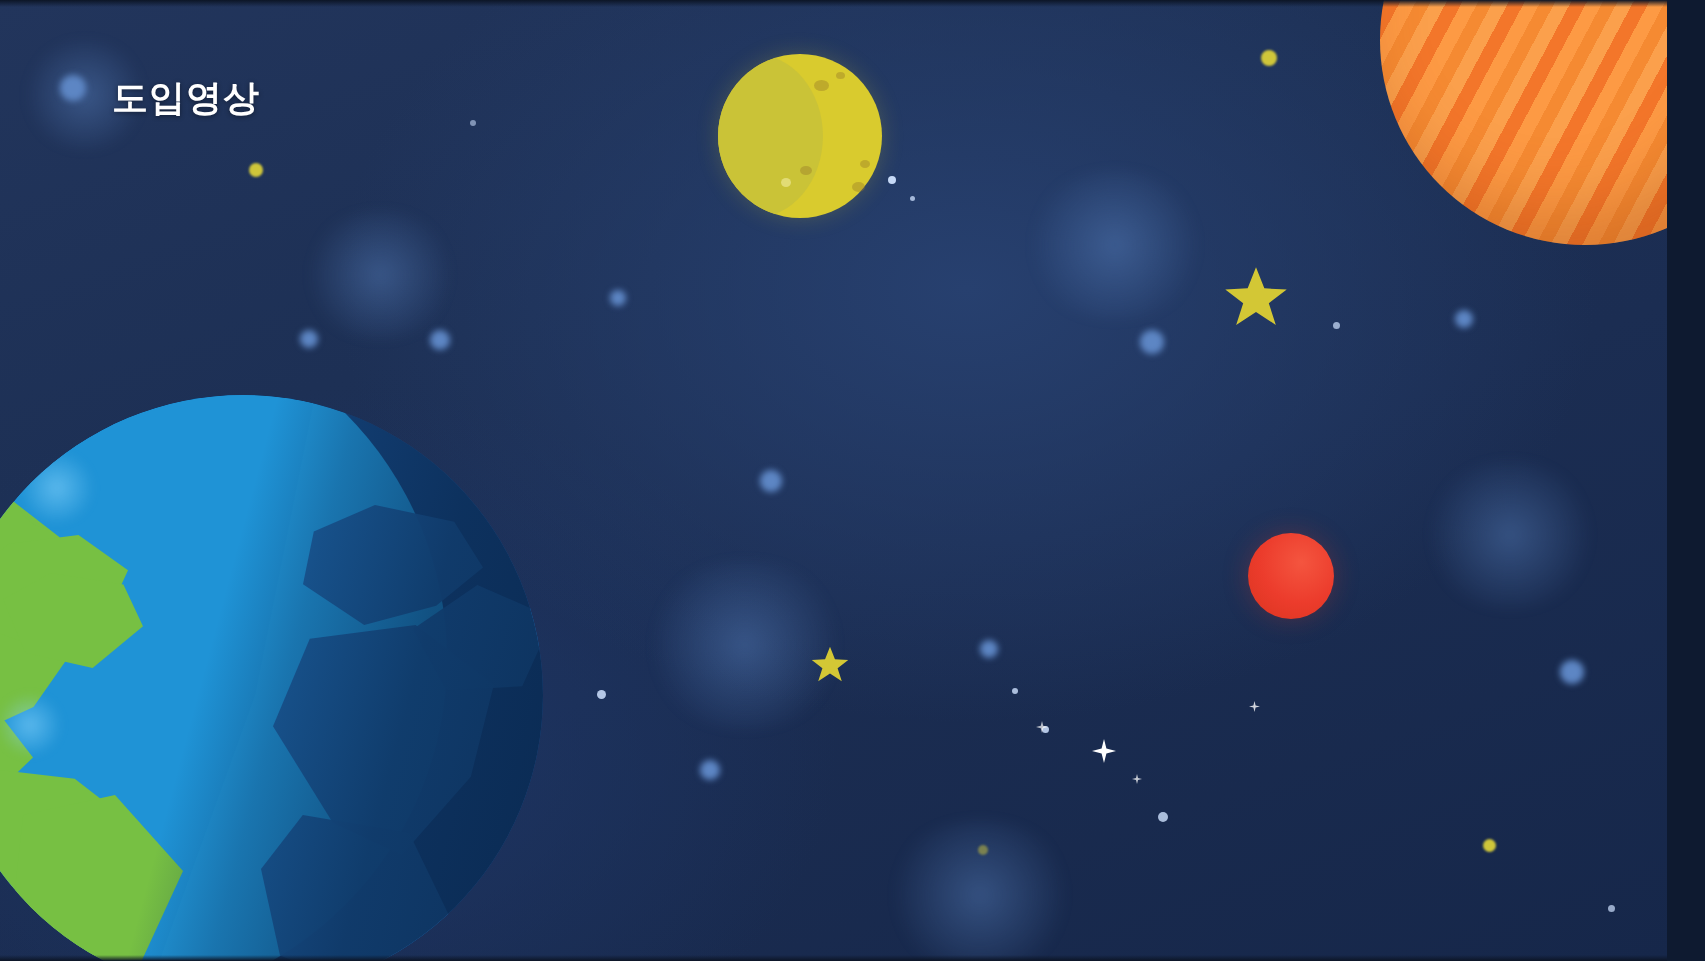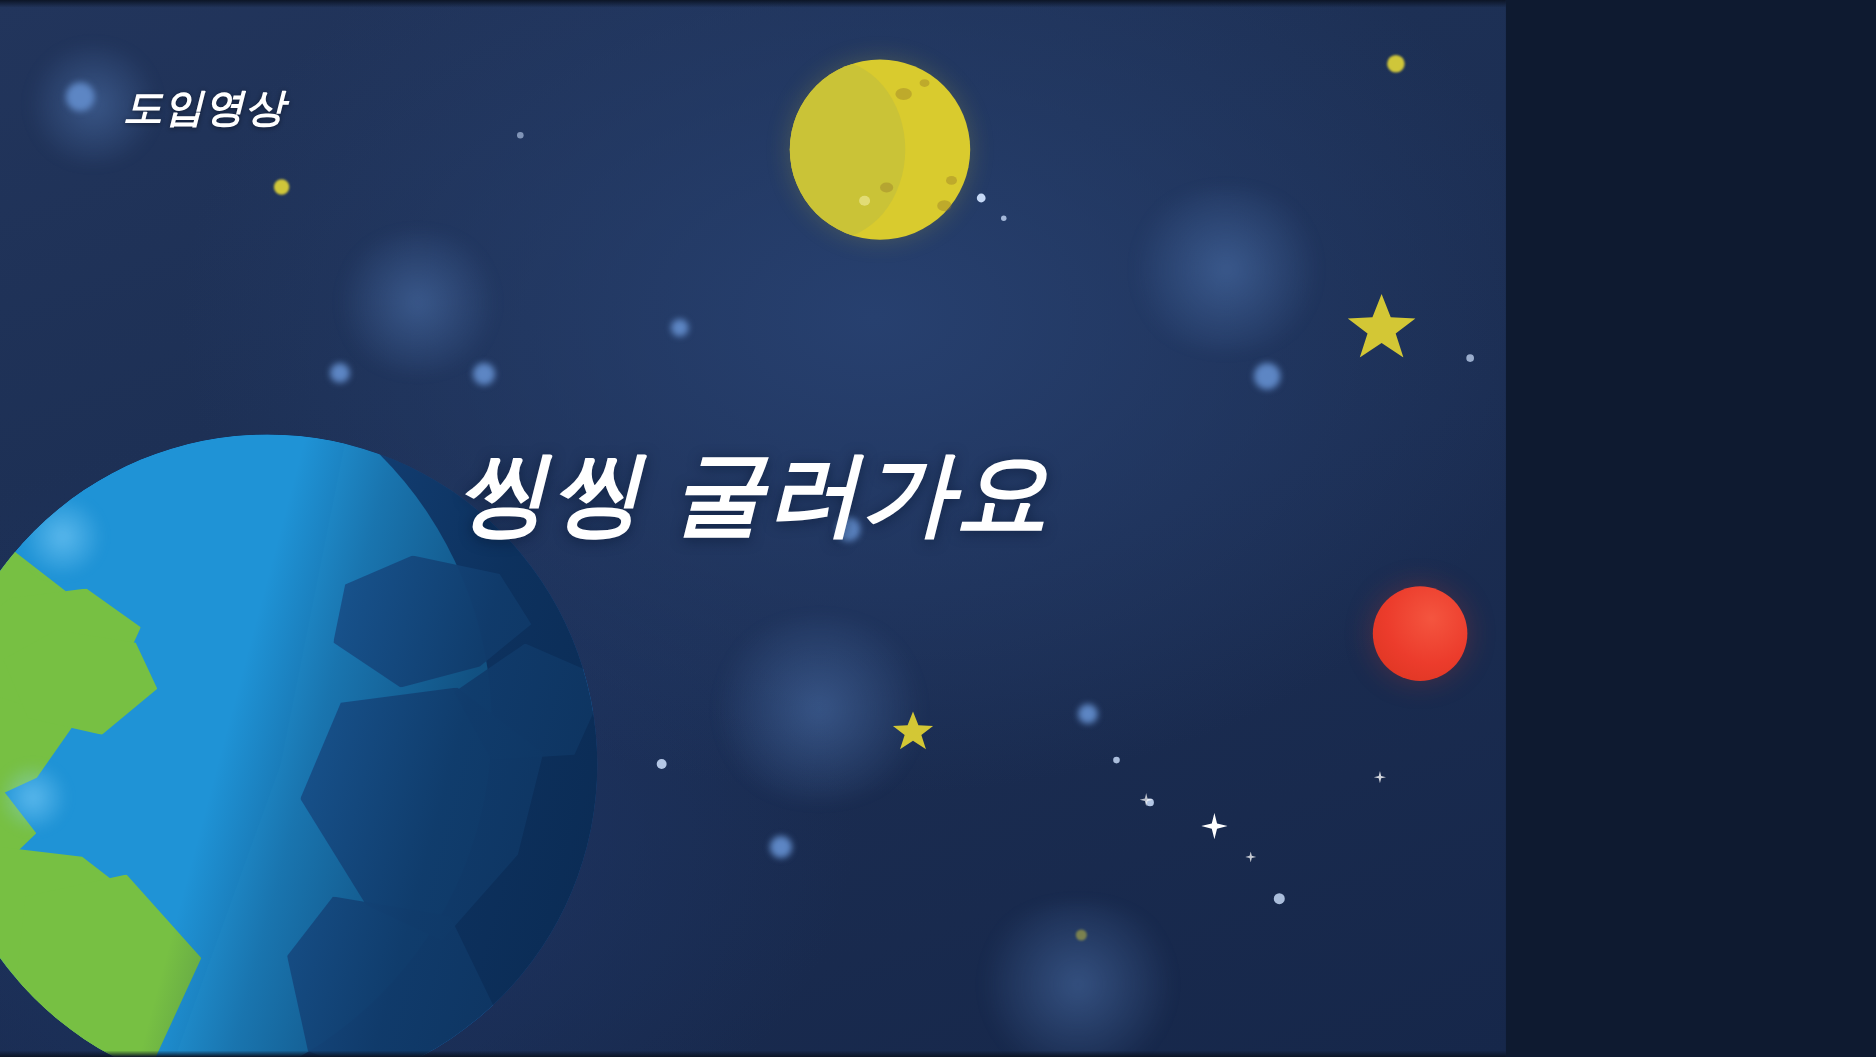--- a/index.html
+++ b/index.html
@@ -5,27 +5,26 @@
 <style>
   * { margin:0; padding:0; box-sizing:border-box; }
   html,body{ background:#0e1a30; }
   body{
     font-family:"Liberation Sans","DejaVu Sans",sans-serif;
     width:1705px; height:961px; overflow:hidden; position:relative;
   }
 
   
   #stage{
-    position:absolute; inset:0; width:1369px; height:961px;
+    position:absolute; inset:0; width:1667px; height:961px;
     overflow:hidden;
     background:
       radial-gradient(ellipse 900px 620px at 58% 30%, #27406f 0%, rgba(39,64,111,0) 70%),
       radial-gradient(ellipse 700px 500px at 20% 78%, #1d3564 0%, rgba(29,53,100,0) 72%),
       linear-gradient(160deg, #22355c 0%, #1d3055 32%, #1b2d52 58%, #16274a 100%);
-    font-style: italic;
   }
   
   .edge-top{
     position:absolute; left:0; top:0; width:100%; height:7px;
     background:linear-gradient(180deg,#0c1526 0%, rgba(12,21,38,0) 100%);
     z-index:60; pointer-events:none;
   }
   .edge-bottom{
     position:absolute; left:0; bottom:0; width:100%; height:6px;
     background:linear-gradient(0deg,#0c1526 0%, rgba(12,21,38,0) 100%);
@@ -237,17 +236,16 @@
     <div class="land" style="left:-30px; top:370px; width:245px; height:230px; clip-path:polygon(18% 0%,66% 6%,100% 34%,88% 76%,52% 100%,16% 82%,0% 40%);"></div>
     <div class="land" style="left:70px;  top:400px; width:170px; height:200px; clip-path:polygon(6% 10%,60% 0%,100% 38%,74% 86%,30% 100%,0% 56%);"></div>
 
     <div class="terminator"></div>
     <div class="glint" style="left:74px;  top:58px;  width:80px; height:70px;"></div>
     <div class="glint" style="left:52px;  top:300px; width:70px; height:60px;"></div>
   </div>
 
   <div id="corner-label">도입영상</div>
 
-  <div id="main-title">씽씽 굴러가요</div>
 
   <div class="edge-top"></div>
   <div class="edge-bottom"></div>
 </div>
 
 </body></html>

